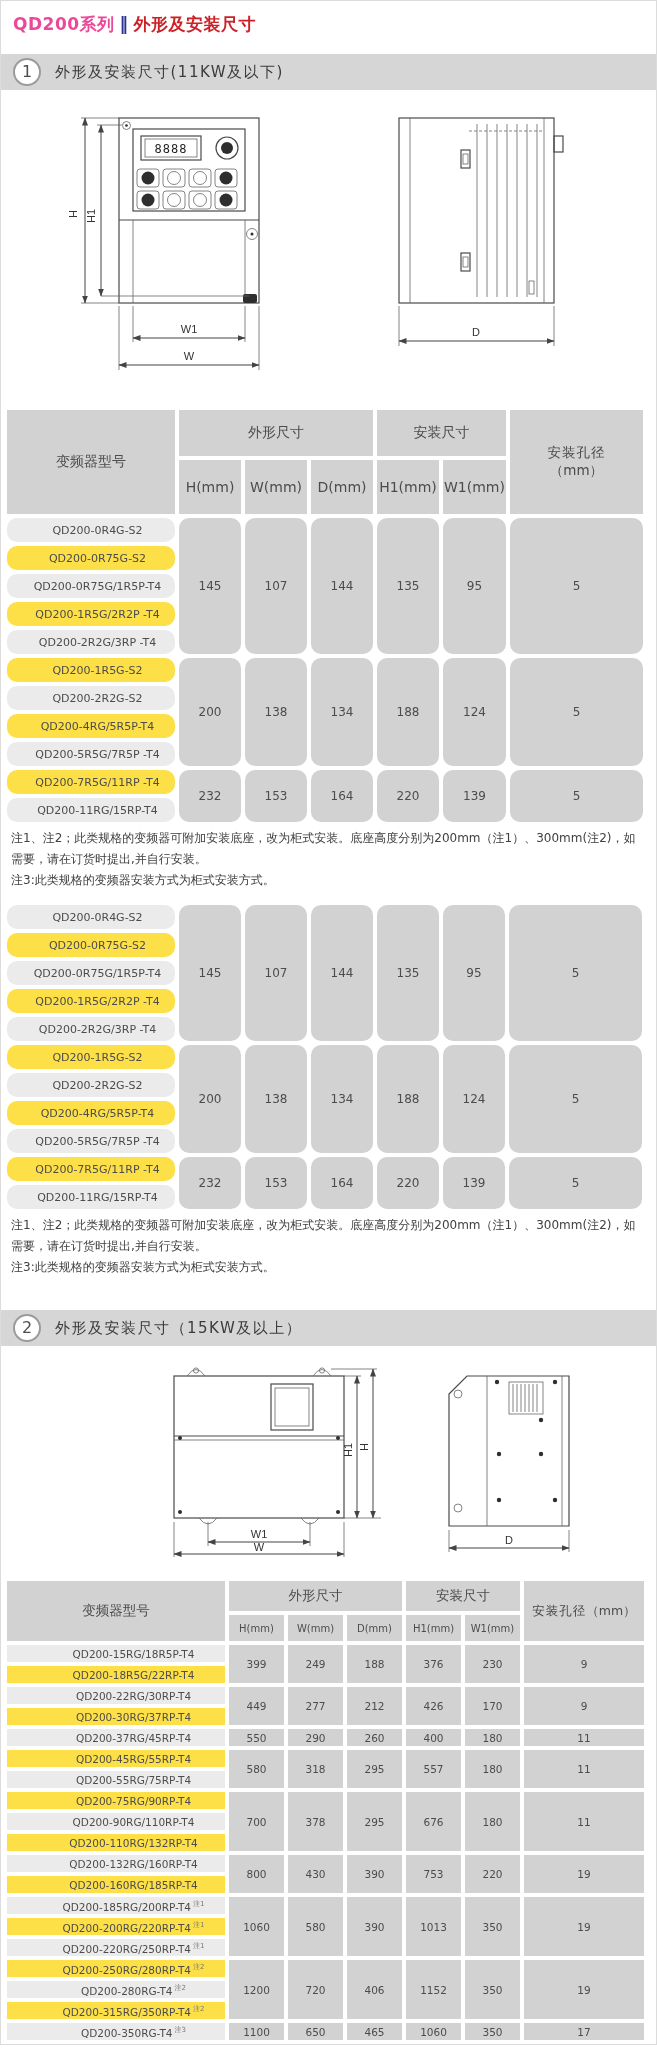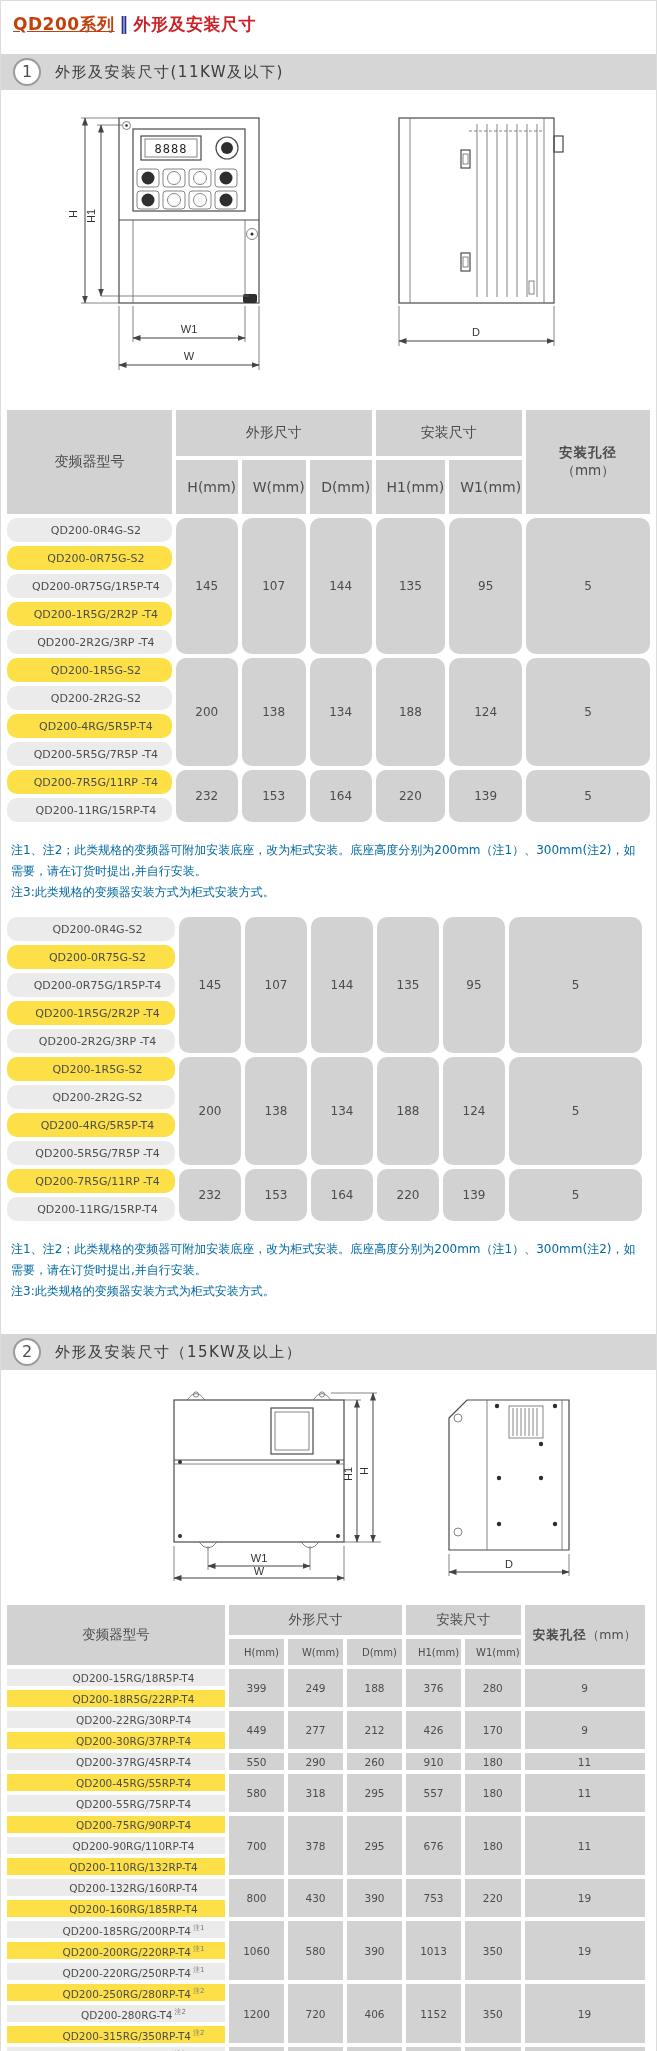--- a/index.html
+++ b/index.html
@@ -1,21 +1,21 @@
 <!DOCTYPE html>
 <html><head>
 <meta charset="utf-8">
 <style>
   html,body{margin:0;padding:0;background:#fff;}
   body{width:657px;font-family:"DejaVu Sans","Liberation Sans",sans-serif;-webkit-font-smoothing:antialiased;}
   .page{width:655px;border:1px solid #dcdcdc;background:#fff;overflow:hidden;}
 
   
   .doc-title{padding:12px 12px 8px 12px;font-size:17px;font-weight:bold;letter-spacing:.5px;}
-  .t-series{color:#c2410c;text-decoration:underline;}
+  .t-series{color:#ec4899;}
   .t-sep{color:#2b3190;margin:0 5px;font-weight:bold;}
   .t-red{color:#cb2127;}
 
   
   .banner{margin-top:10px;height:36px;background:#d6d6d6;display:flex;align-items:center;gap:14px;padding-left:12px;}
   .num-circle{width:24px;height:24px;border-radius:50%;background:#fff;border:2px solid #9b9b9b;color:#4e4e4e;
     display:flex;align-items:center;justify-content:center;font-size:16px;line-height:1;}
   .banner-title{font-size:15px;color:#3c3c3c;letter-spacing:1.5px;}
 
   
@@ -26,22 +26,22 @@
   .dash{stroke:#666;stroke-width:.8;fill:none;stroke-dasharray:3,2;}
   .fillD{fill:#2e2e2e;stroke:none;}
   .dimtxt{fill:#333;font-size:11px;font-family:"Liberation Sans","DejaVu Sans",sans-serif;}
   .seg{fill:#222;font-size:12px;letter-spacing:1px;font-family:"DejaVu Sans Mono","Liberation Mono",monospace;}
 
   
   table.spec{border-collapse:separate;border-spacing:4px;margin:0 2px;table-layout:fixed;}
   table.spec th,table.spec td{background:#d2d2d2;color:#4c4c4c;text-align:center;vertical-align:middle;
     font-weight:normal;overflow:hidden;white-space:nowrap;}
   table.spec th{font-size:14px;}
-  th.h-sub{font-size:10.5px;color:#555;padding-left:11px;}
-  th.h-hole .l1{display:block;font-size:13.5px;letter-spacing:1px;font-weight:bold;}
+  th.h-sub{font-size:10.5px;color:#555;}
+  th.h-hole .l1{display:block;font-size:13.5px;letter-spacing:1px;}
   th.h-hole .l2{display:block;font-size:13.5px;}
   td.model{text-align:left;padding-left:14px;font-size:11px;color:#444;}
   td.model.light{background:#ebebeb;}
   td.model.dark{background:#fde047;}
   td.val{font-size:12px;color:#555;}
   sup.note-sup{font-size:7px;color:#777;margin-left:2px;}
 
   
   table.t1 col.c-model{width:168px;}
   table.t1 col.c-dim{width:62px;}
@@ -56,21 +56,21 @@
   table.t3 col.c-hole{width:120px;}
   table.t3 thead tr:first-child th{height:28px;font-size:13.5px;}
   table.t3 thead tr:last-child th{height:24px;}
   table.t3 th.h-sub{font-size:10px;}
   table.t3 th.h-hole .l1,table.t3 th.h-hole .l2{font-size:12.5px;display:inline;}
   table.t3 td{height:15px;}
   table.t3 td.model{font-size:10.5px;padding-left:36px;}
   table.t3 td.val{font-size:10.5px;}
 
   
-  .notes{margin:14px 10px 10px 10px;font-size:12px;color:#0369a1;line-height:1.75;}
+  .notes{margin:2px 10px 10px 10px;font-size:12px;color:#404040;line-height:1.75;}
   .notes p{margin:0;}
   .gap-m{height:12px;}
 </style>
 </head>
 <body>
 
 <div class="page">
 
   <div class="doc-title">
     <span class="t-series">QD200系列</span><span class="t-sep">‖</span><span class="t-red">外形及安装尺寸</span>
@@ -441,21 +441,21 @@
             <th class="h-sub">W1(mm)</th>
           </tr>
         </thead>
         <tbody>
           <tr>
             <td class="model light">QD200-15RG/18R5P-T4</td>
             <td rowspan="2" class="val">399</td>
             <td rowspan="2" class="val">249</td>
             <td rowspan="2" class="val">188</td>
             <td rowspan="2" class="val">376</td>
-            <td rowspan="2" class="val">280</td>
+            <td rowspan="2" class="val">230</td>
             <td rowspan="2" class="val">9</td>
           </tr>
           <tr>
             <td class="model dark">QD200-18R5G/22RP-T4</td>
           </tr>
           <tr>
             <td class="model light">QD200-22RG/30RP-T4</td>
             <td rowspan="2" class="val">449</td>
             <td rowspan="2" class="val">277</td>
             <td rowspan="2" class="val">212</td>
@@ -464,21 +464,21 @@
             <td rowspan="2" class="val">9</td>
           </tr>
           <tr>
             <td class="model dark">QD200-30RG/37RP-T4</td>
           </tr>
           <tr>
             <td class="model light">QD200-37RG/45RP-T4</td>
             <td rowspan="1" class="val">550</td>
             <td rowspan="1" class="val">290</td>
             <td rowspan="1" class="val">260</td>
-            <td rowspan="1" class="val">910</td>
+            <td rowspan="1" class="val">400</td>
             <td rowspan="1" class="val">180</td>
             <td rowspan="1" class="val">11</td>
           </tr>
           <tr>
             <td class="model dark">QD200-45RG/55RP-T4</td>
             <td rowspan="2" class="val">580</td>
             <td rowspan="2" class="val">318</td>
             <td rowspan="2" class="val">295</td>
             <td rowspan="2" class="val">557</td>
             <td rowspan="2" class="val">180</td>

